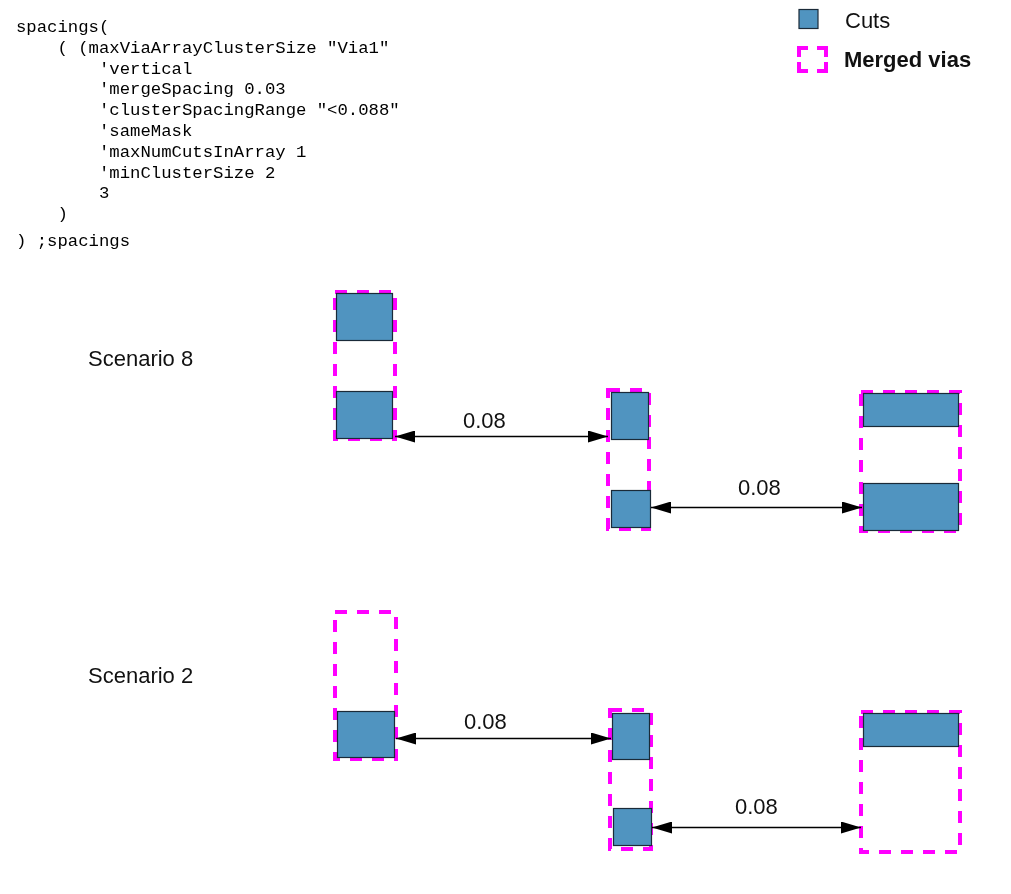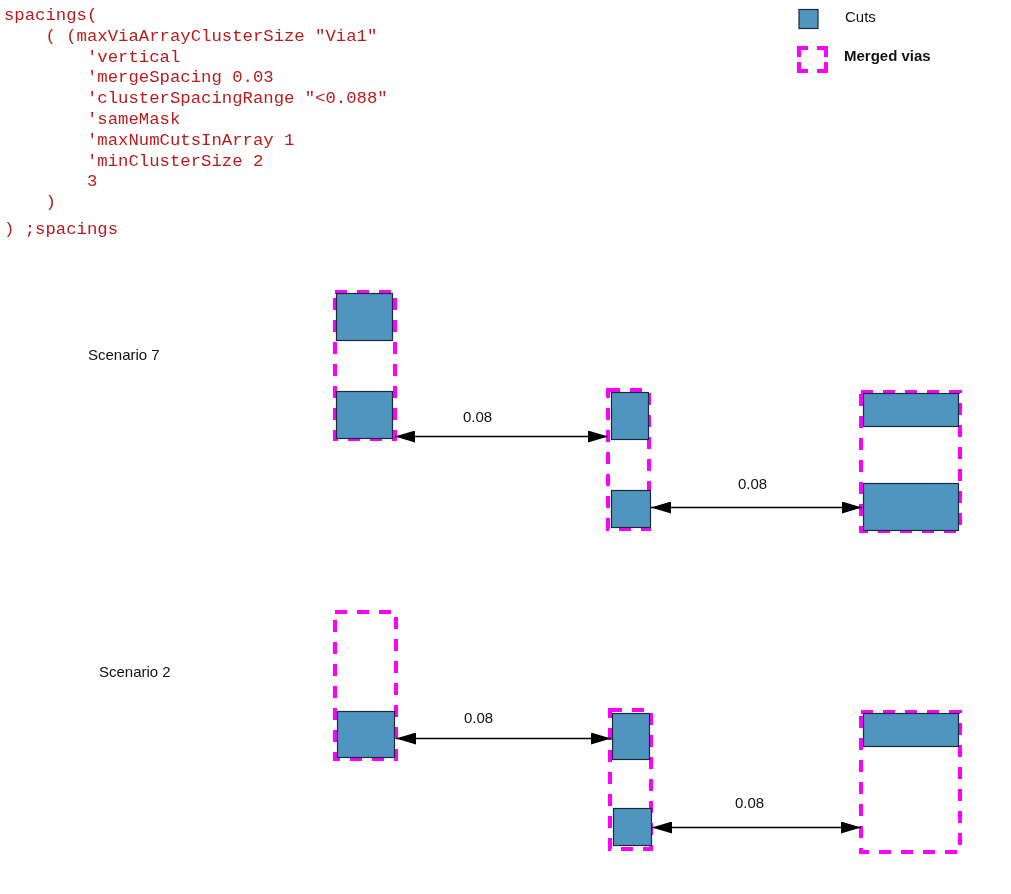--- a/index.html
+++ b/index.html
@@ -1,28 +1,28 @@
 <!DOCTYPE html>
 <html><head>
   <meta charset="utf-8">
   <style>
     html, body { margin: 0; padding: 0; background: #ffffff; }
     body { width: 1011px; height: 894px; position: relative; overflow: hidden; }
     .code {
       position: absolute; left: 4px; top: 6px;
       font-family: "Liberation Mono", "DejaVu Sans Mono", monospace;
-      font-size: 17.3px; line-height: 20.8px; color: #b91c1c;
-      white-space: pre; margin: 0;
+      font-size: 17.3px; line-height: 20.8px; color: #000000;
+      white-space: pre; margin: 12px;
     }
     .code .ln { display: block; }
     .code .close { margin-top: 6px; }
     .label {
       position: absolute;
       font-family: "Liberation Sans", "DejaVu Sans", sans-serif;
-      font-size: 15px; color: #111; white-space: nowrap;
+      font-size: 22px; color: #111; white-space: nowrap;
     }
     svg#diagram { position: absolute; left: 0; top: 0; }
   </style>
 </head>
 <body>
 
 <pre class="code"><span class="ln">spacings(</span><span class="ln">    ( (maxViaArrayClusterSize "Via1"</span><span class="ln">        'vertical</span><span class="ln">        'mergeSpacing 0.03</span><span class="ln">        'clusterSpacingRange "&lt;0.088"</span><span class="ln">        'sameMask</span><span class="ln">        'maxNumCutsInArray 1</span><span class="ln">        'minClusterSize 2</span><span class="ln">        3</span><span class="ln">    )</span><span class="ln close">) ;spacings</span></pre>
 
 <svg id="diagram" width="1011" height="894" viewBox="0 0 1011 894">
   <defs>
@@ -73,19 +73,19 @@
     <rect class="cut" x="863.5" y="713.5" width="95" height="33" fill="#5094c0" stroke="#1a2a38" stroke-width="1.2"></rect>
 
     <line class="dim" x1="396" y1="738.5" x2="611" y2="738.5" stroke="#000000" stroke-width="1.3" marker-start="url(#arrowtail)" marker-end="url(#arrowhead)"></line>
     <line class="dim" x1="652" y1="827.5" x2="861" y2="827.5" stroke="#000000" stroke-width="1.3" marker-start="url(#arrowtail)" marker-end="url(#arrowhead)"></line>
   </g>
 </svg>
 
 <div class="label" style="left:845px; top:8px;">Cuts</div>
 <div class="label" style="left:844px; top:47px;font-weight:bold;">Merged vias</div>
 
-<div class="label" style="left:88px; top:346px;">Scenario 7</div>
-<div class="label" style="left:99px; top:663px;">Scenario 2</div>
+<div class="label" style="left:88px; top:346px;">Scenario 8</div>
+<div class="label" style="left:88px; top:663px;">Scenario 2</div>
 
 <div class="label" style="left:463px; top:408px;">0.08</div>
 <div class="label" style="left:738px; top:475px;">0.08</div>
 <div class="label" style="left:464px; top:709px;">0.08</div>
 <div class="label" style="left:735px; top:794px;">0.08</div>
 
 </body></html>

